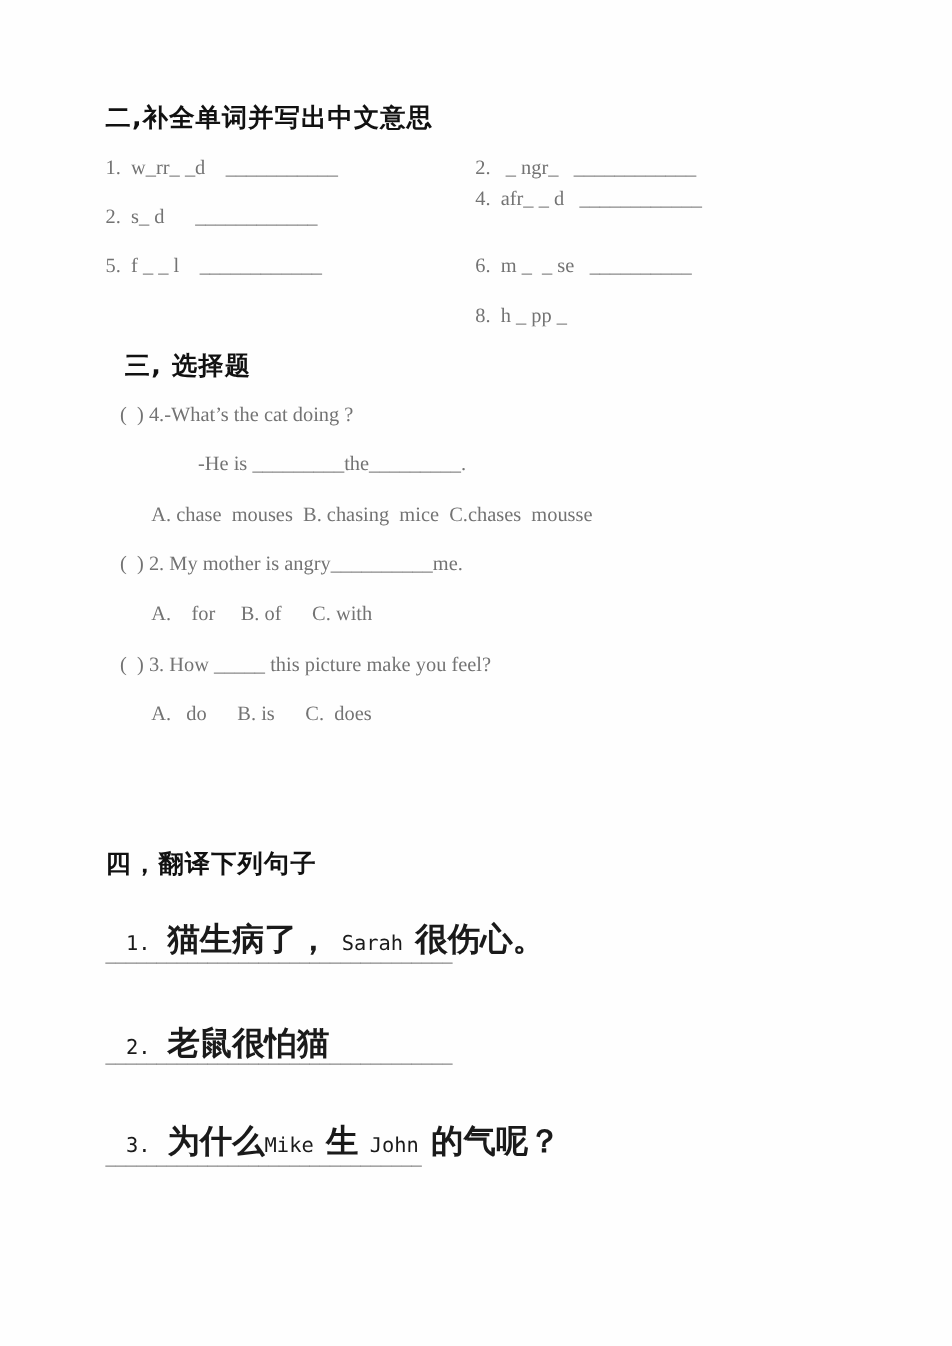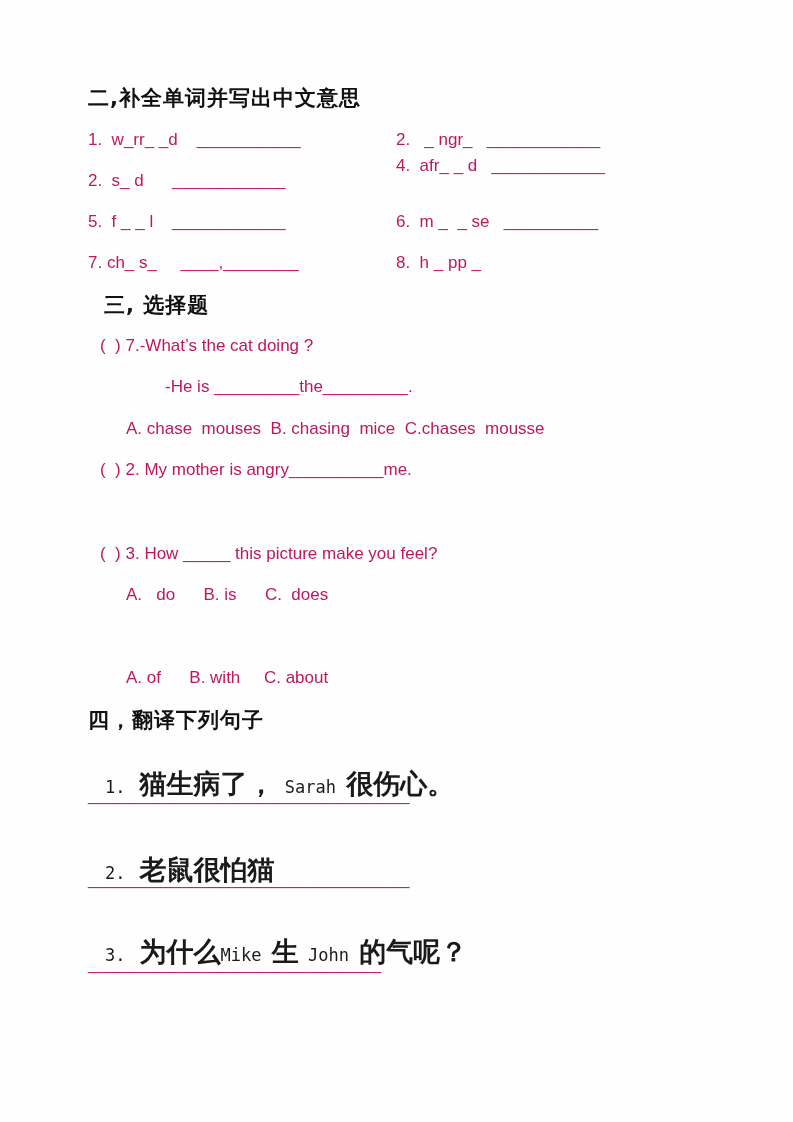--- a/index.html
+++ b/index.html
@@ -7,24 +7,24 @@
     position:relative;
     width:793px;height:1122px;
     margin:0 auto;
     background:#fefefe;
     color:#1a1a1a;
     overflow:hidden;
   }
   .line{
     position:absolute;
     white-space:pre;
-    font-family:Liberation Sans, sans-serif;
+    font-family:Liberation Serif, serif;
     font-size:17px;
     line-height:20px;
-    color:#be185d;
+    color:#737373;
     text-align:right;
   }
   .heading{
     position:absolute;
     white-space:pre;
     font-family:"DejaVu Sans","Liberation Sans",sans-serif;
     font-weight:700;
     font-size:21px;
     line-height:24px;
     letter-spacing:1px;
@@ -60,35 +60,34 @@
 
   <div class="line" style="top:130px;left:88px">1.  w_rr_ _d    ___________</div>
   <div class="line" style="top:130px;left:396px">2.   _ ngr_   ____________</div>
 
   <div class="line" style="top:171px;left:88px">2.  s_ d      ____________</div>
   <div class="line" style="top:156px;left:396px">4.  afr_ _ d   ____________</div>
 
   <div class="line" style="top:212px;left:88px">5.  f _ _ l    ____________</div>
   <div class="line" style="top:212px;left:396px">6.  m _  _ se   __________</div>
 
-  <div class="line" style="top:253px;left:88px">7. ch_ s_     ____,________</div>
   <div class="line" style="top:253px;left:396px">8.  h _ pp _</div>
 
   <div class="heading" style="top:293px;left:104px">三, 选择题</div>
 
-  <div class="line" style="top:336px;left:100px">(  ) 7.-What’s the cat doing ?</div>
+  <div class="line" style="top:336px;left:100px">(  ) 4.-What’s the cat doing ?</div>
   <div class="line" style="top:419px;left:126px">A. chase  mouses  B. chasing  mice  C.chases  mousse</div>
   <div class="line" style="top:377px;left:165px">-He is _________the_________.</div>
 
   <div class="line" style="top:460px;left:100px">(  ) 2. My mother is angry__________me.</div>
+  <div class="line" style="top:502px;left:126px">A.    for     B. of      C. with</div>
 
   <div class="line" style="top:544px;left:100px">(  ) 3. How _____ this picture make you feel?</div>
   <div class="line" style="top:585px;left:126px">A.   do      B. is      C.  does</div>
 
-  <div class="line" style="top:668px;left:126px">A. of      B. with     C. about</div>
 
   <div class="heading" style="top:708px;left:88px">四，翻译下列句子</div>
 
   <div class="titem" style="top:748px;left:88px">
     <span class="num">1.</span><span class="cn">猫生病了，</span><span class="en"> Sarah </span><span class="cn">很伤心。</span><span class="en"></span><span class="cn"></span>
   </div>
   <div class="line" style="top:786px;left:88px">__________________________________</div>
 
   <div class="titem" style="top:834px;left:88px">
     <span class="num">2.</span><span class="cn">老鼠很怕猫</span><span class="en"></span><span class="cn"></span><span class="en"></span><span class="cn"></span>

